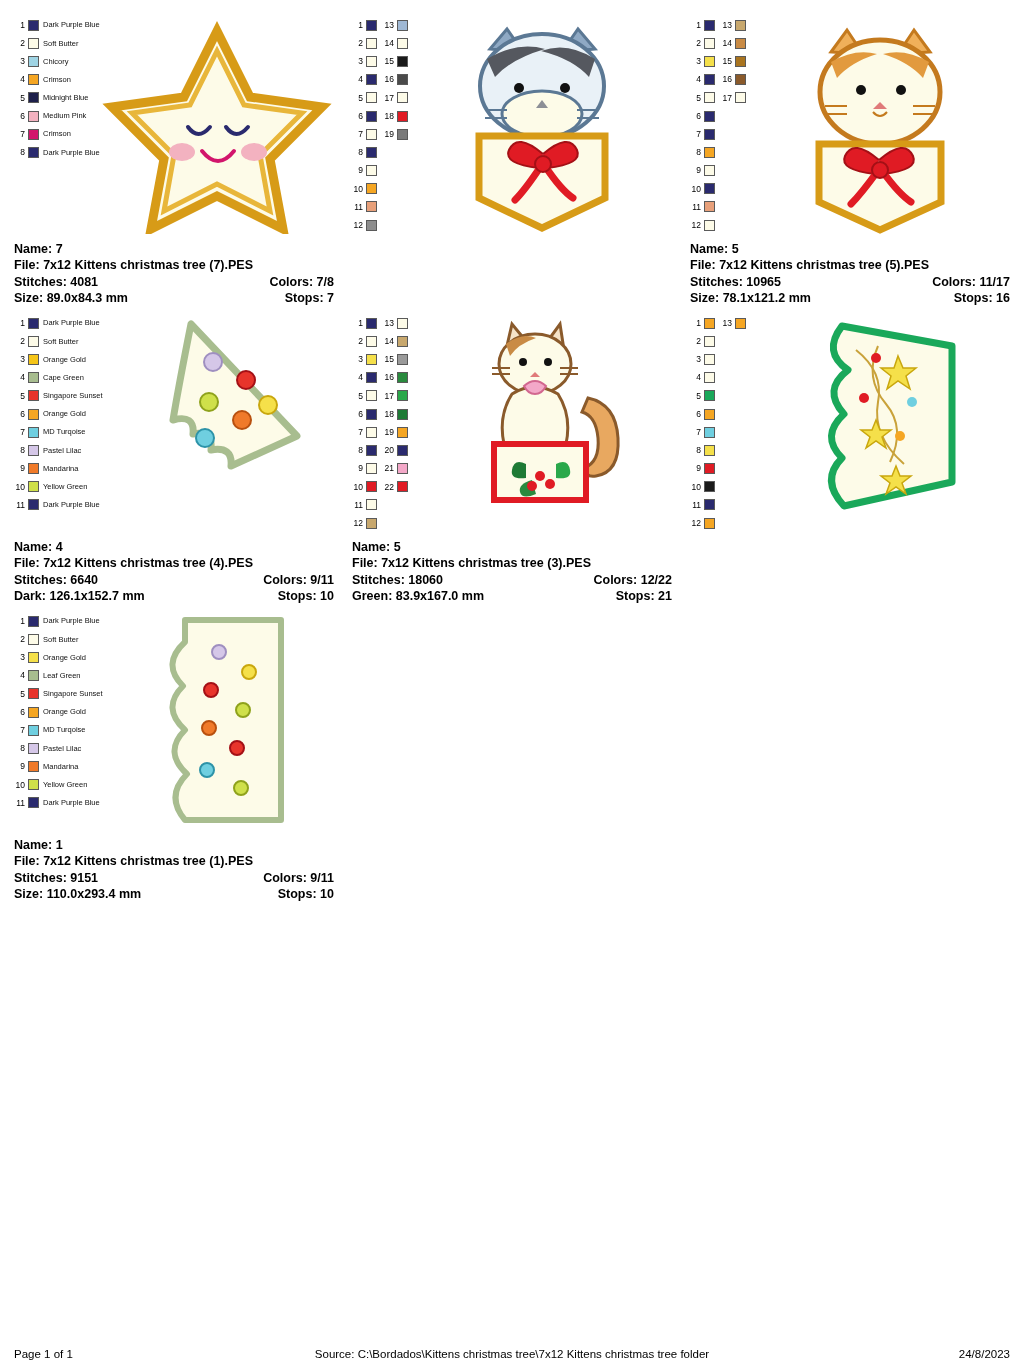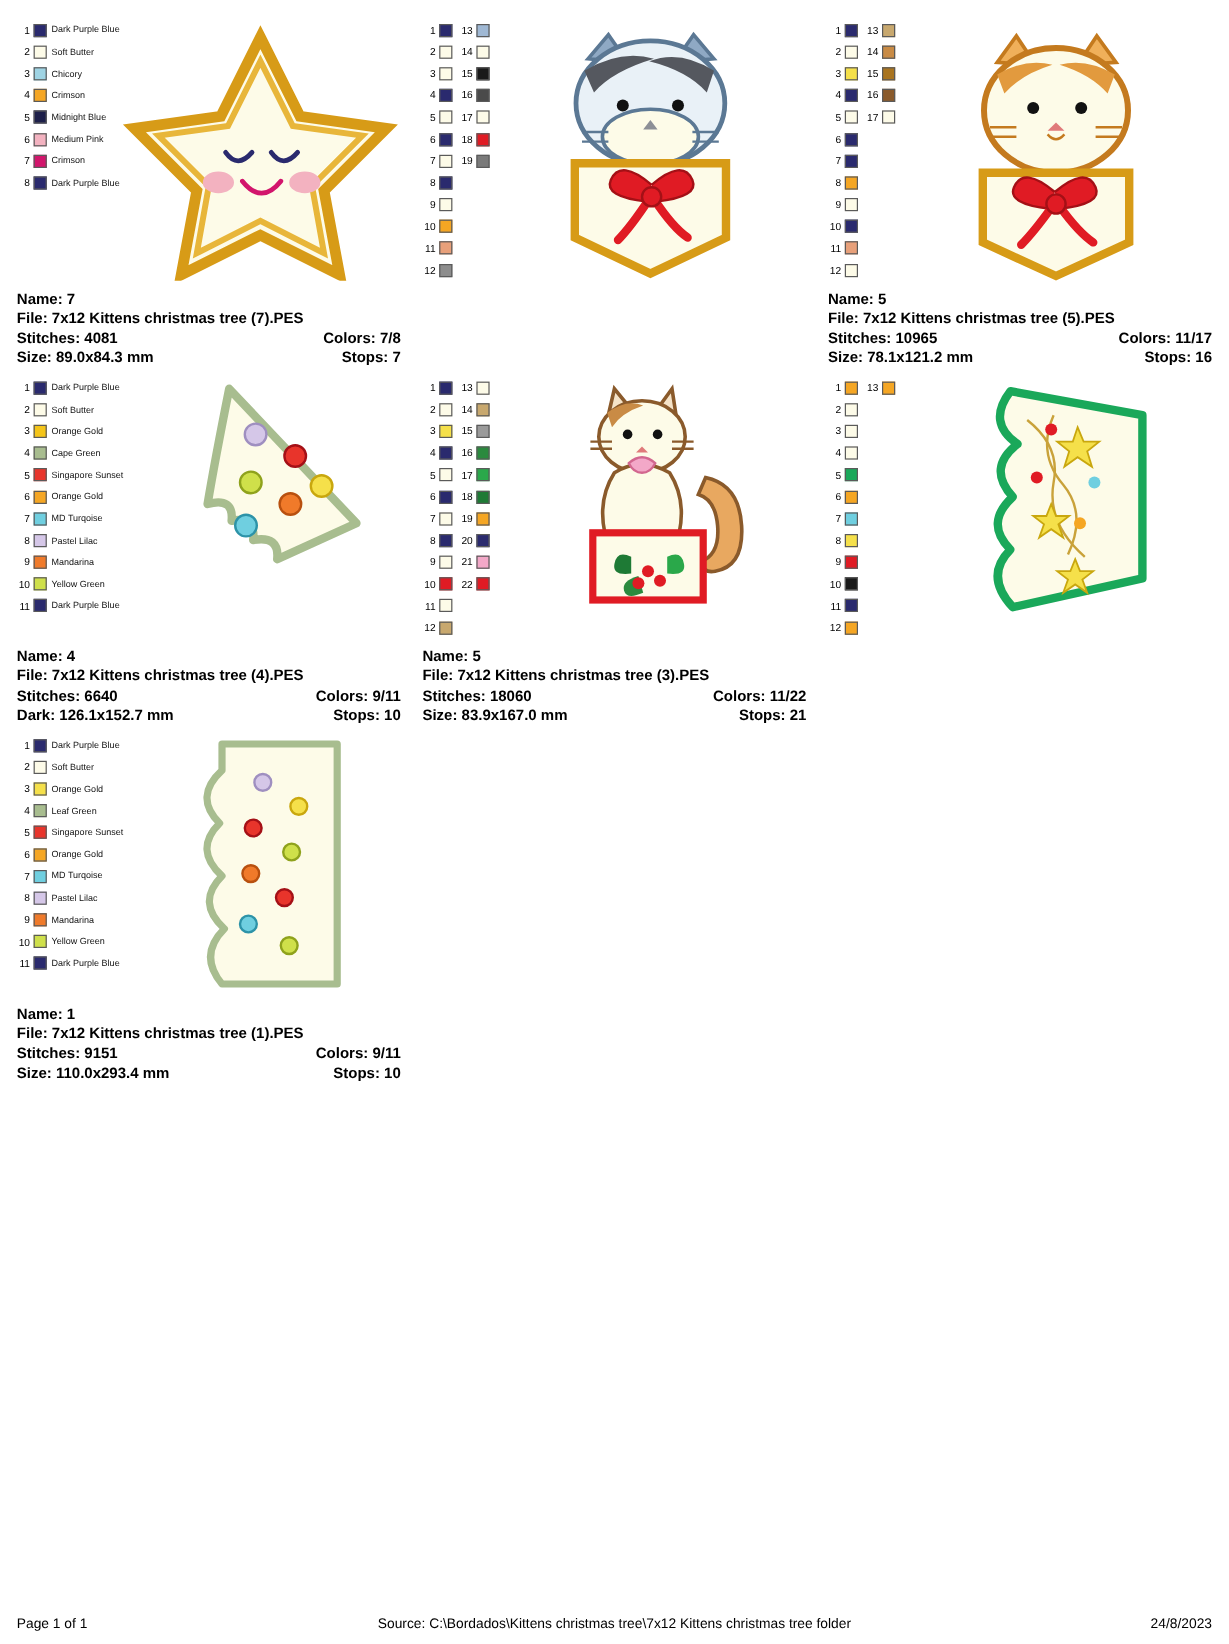--- a/index.html
+++ b/index.html
@@ -601,24 +601,24 @@
   <circle cx="110" cy="172" r="5" fill="#e01b24"></circle>
   <circle cx="92" cy="174" r="5" fill="#e01b24"></circle>
 </svg>
           </div>
     </div>
     <div class="info">
       <div class="line">Name: 5</div>
       <div class="line">File: 7x12  Kittens christmas tree (3).PES</div>
       <div class="row2">
         <span>Stitches: 18060</span>
-        <span>Colors: 11/22</span>
-      </div>
-      <div class="row2">
-        <span>Size: 83.9x167.0 mm</span>
+        <span>Colors: 12/22</span>
+      </div>
+      <div class="row2">
+        <span>Green: 83.9x167.0 mm</span>
         <span>Stops: 21</span>
       </div>
     </div>
       </div>
       <div class="cell">
     <div class="art-area">
       <div class="legend ">
             <div class="lrow">
       <span class="lnum">1</span>
       <span class="swatch" style="background:#f5a623"></span>

